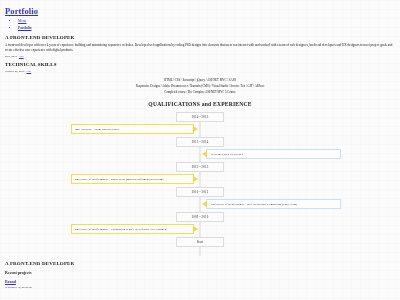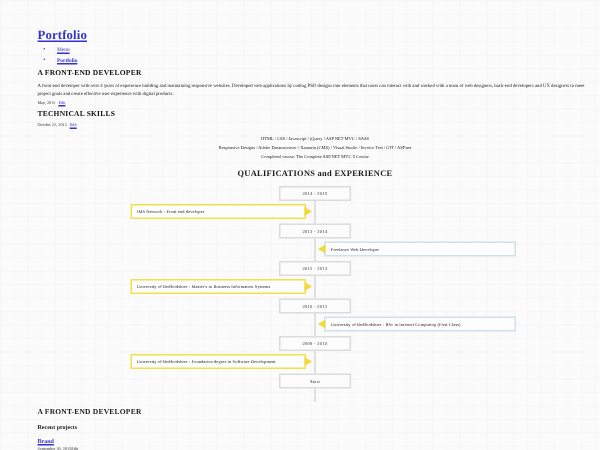--- a/index.html
+++ b/index.html
@@ -22,23 +22,22 @@
     background-image:
       linear-gradient(to right, rgba(0,0,0,0.012) 1px, transparent 1px),
       linear-gradient(to bottom, rgba(0,0,0,0.012) 1px, transparent 1px);
     background-size: 9px 9px;
     pointer-events: none;
     z-index: 0;
   }
   .page {
     position: relative;
     z-index: 1;
-    padding: 17px 4px 0 4px;
+    padding: 5px 4px 0 4px;
     box-sizing: border-box;
-    margin-left: 20px;
   }
 
   .site-title {
     font-size: 8.5px;
     font-weight: bold;
     color: #3333cc;
     text-decoration: underline;
     margin: 1px 0 2px 1px;
     letter-spacing: .1px;
   }

